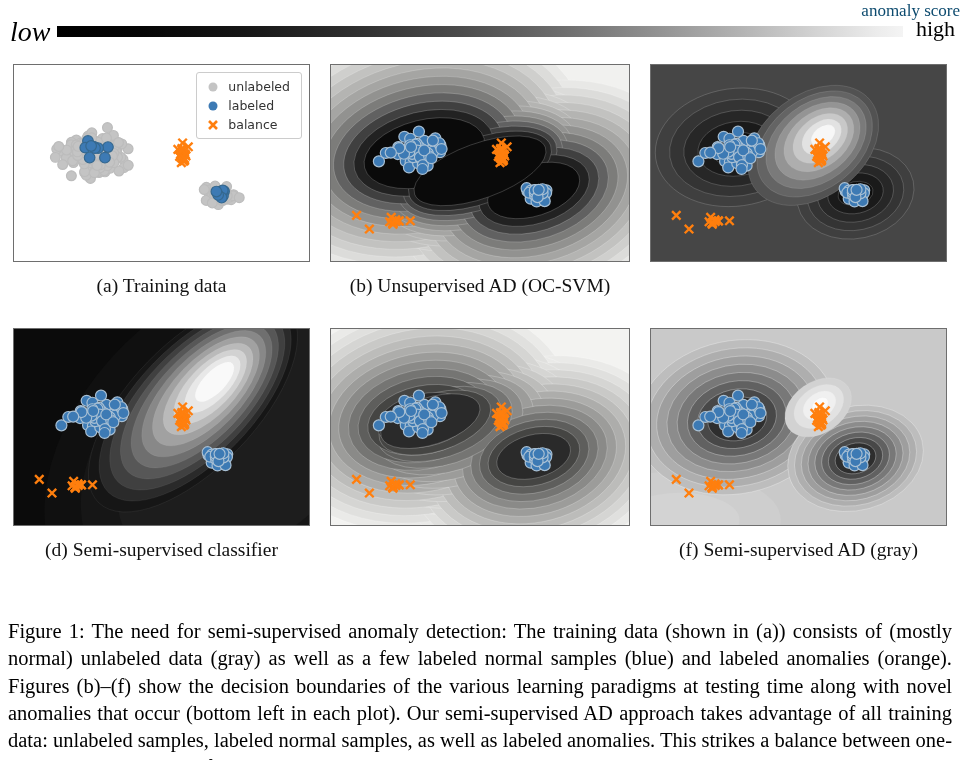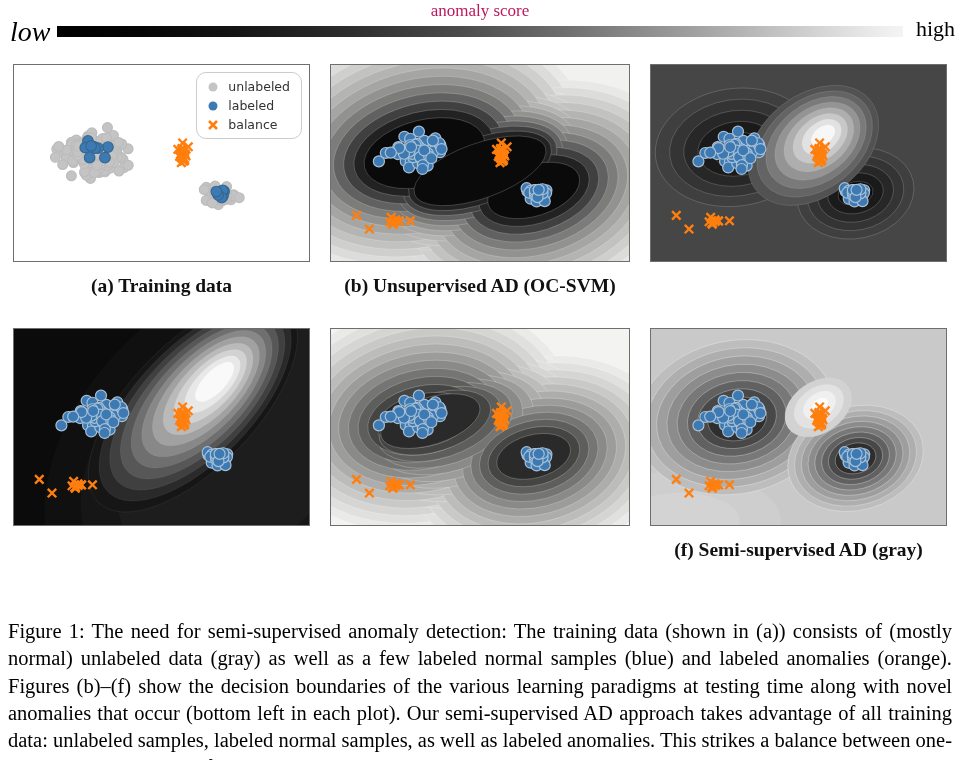--- a/index.html
+++ b/index.html
@@ -3,39 +3,39 @@
 <meta charset="utf-8">
 <style>
   html,body{margin:0;padding:0;}
   body{
     width:960px;height:760px;background:#ffffff;
     font-family:"Liberation Serif",serif;color:#000;
     position:relative;overflow:hidden;
   }
   
   .cb-section{position:relative;height:64px;}
-  .cb-title{position:absolute;top:1px;left:0;right:0;text-align:center;font-size:17px;color:#be185d;}
+  .cb-title{position:absolute;top:1px;left:0;right:0;text-align:right;font-size:17px;color:#0c4a6e;}
   .cb-low{position:absolute;left:10px;top:16px;font-size:28px;font-style:italic;}
   .cb-high{position:absolute;right:5px;top:16px;font-size:22px;text-align:center;}
   .cb-bar{
     position:absolute;left:57px;right:57px;top:26px;height:11px;
     background:linear-gradient(to right,
       #000000 0%, #060606 10%, #161616 22%, #2e2e2e 35%, #4c4c4c 48%,
       #6e6e6e 60%, #929292 71%, #b4b4b4 81%, #d4d4d4 90%, #ececec 97%, #f4f4f4 100%);
   }
   
   .grid{display:grid;grid-template-columns:297px 300px 297px;column-gap:20px;padding:0 13px;}
   .cell{margin:0;}
   .panel{height:198px;border:1.5px solid #6e6e6e;position:relative;box-sizing:border-box;background:#fff;overflow:hidden;}
   svg.plot{position:absolute;left:0;top:0;width:100%;height:100%;display:block;}
-  .pcaption{text-align:center;font-size:19.5px;line-height:28px;margin:10px 0 0 0;height:56px;color:#111;font-weight:bold;}
+  .pcaption{text-align:center;font-size:19.5px;line-height:28px;margin:10px 0 0 0;height:56px;color:#111;}
   
   .legend{
     position:absolute;top:7px;right:7px;z-index:2;
-    background:#ffffff;border:1px solid #cccccc;border-radius:10px;
+    background:#ffffff;border:1px solid #cccccc;border-radius:3px;
     padding:6px 11px 6px 9px;display:flex;flex-direction:column;gap:4px;
     font-family:"DejaVu Sans",sans-serif;font-size:12.5px;color:#333;
   }
   .legend-row{display:flex;align-items:center;gap:8px;}
   .lg-marker{width:14px;height:12px;flex:0 0 auto;}
   
   .figcap{
     font-size:20.5px;line-height:1.33;text-align:justify;
     margin:26px 8px 0 8px;color:#000;
   }
@@ -743,20 +743,21 @@
             <path d="M61.04775184348692,155.2338116840925 L69.64775184348692,163.83381168409252 M61.04775184348692,163.83381168409252 L69.64775184348692,155.2338116840925" fill="none" stroke="#ff7f0e" stroke-width="2.4"></path>
             <path d="M56.34435024245177,151.11472970733882 L64.94435024245176,159.71472970733885 M56.34435024245177,159.71472970733885 L64.94435024245176,151.11472970733882" fill="none" stroke="#ff7f0e" stroke-width="2.4"></path>
             <path d="M60.39832568262936,154.67088821983197 L68.99832568262936,163.270888219832 M60.39832568262936,163.270888219832 L68.99832568262936,154.67088821983197" fill="none" stroke="#ff7f0e" stroke-width="2.4"></path>
             <path d="M60.75128208942479,153.78184599105734 L69.35128208942479,162.38184599105736 M60.75128208942479,162.38184599105736 L69.35128208942479,153.78184599105734" fill="none" stroke="#ff7f0e" stroke-width="2.4"></path>
             <path d="M21.41943039950216,149.1538814346143 L30.019430399502163,157.75388143461433 M21.41943039950216,157.75388143461433 L30.019430399502163,149.1538814346143" fill="none" stroke="#ff7f0e" stroke-width="2.4"></path>
             <path d="M34.34886236921884,163.05510535200125 L42.94886236921884,171.65510535200127 M34.34886236921884,171.65510535200127 L42.94886236921884,163.05510535200125" fill="none" stroke="#ff7f0e" stroke-width="2.4"></path>
             <path d="M75.49710451032733,154.65548608585493 L84.09710451032733,163.25548608585495 M75.49710451032733,163.25548608585495 L84.09710451032733,154.65548608585493" fill="none" stroke="#ff7f0e" stroke-width="2.4"></path>
           </g>
         </svg>
     </div>
+    <figcaption class="pcaption">(d)  Semi-supervised classifier</figcaption>
   </figure>
 
   <figure class="cell">
     <div class="panel">
       <svg class="plot" viewBox="0 0 300 200" preserveAspectRatio="none">
           <rect x="0" y="0" width="300" height="200" fill="#f3f3f1"></rect>
           <ellipse cx="90" cy="90" rx="152" ry="114" fill="#eaeae8" transform="rotate(-12 90 90)" stroke="#ffffff" stroke-opacity="0.35" stroke-width="0.6"></ellipse>
           <ellipse cx="207" cy="132" rx="138" ry="102" fill="#eaeae8" transform="rotate(-15 207 132)" stroke="#ffffff" stroke-opacity="0.35" stroke-width="0.6"></ellipse>
           <ellipse cx="150" cy="110" rx="122" ry="82" fill="#eaeae8" transform="rotate(-18 150 110)" stroke="#ffffff" stroke-opacity="0.35" stroke-width="0.6"></ellipse>
           <ellipse cx="90.36363636363636" cy="90.27272727272727" rx="142.54545454545453" ry="106.0909090909091" fill="#e0e0de" transform="rotate(-12 90.36363636363636 90.27272727272727)" stroke="#ffffff" stroke-opacity="0.35" stroke-width="0.6"></ellipse>

